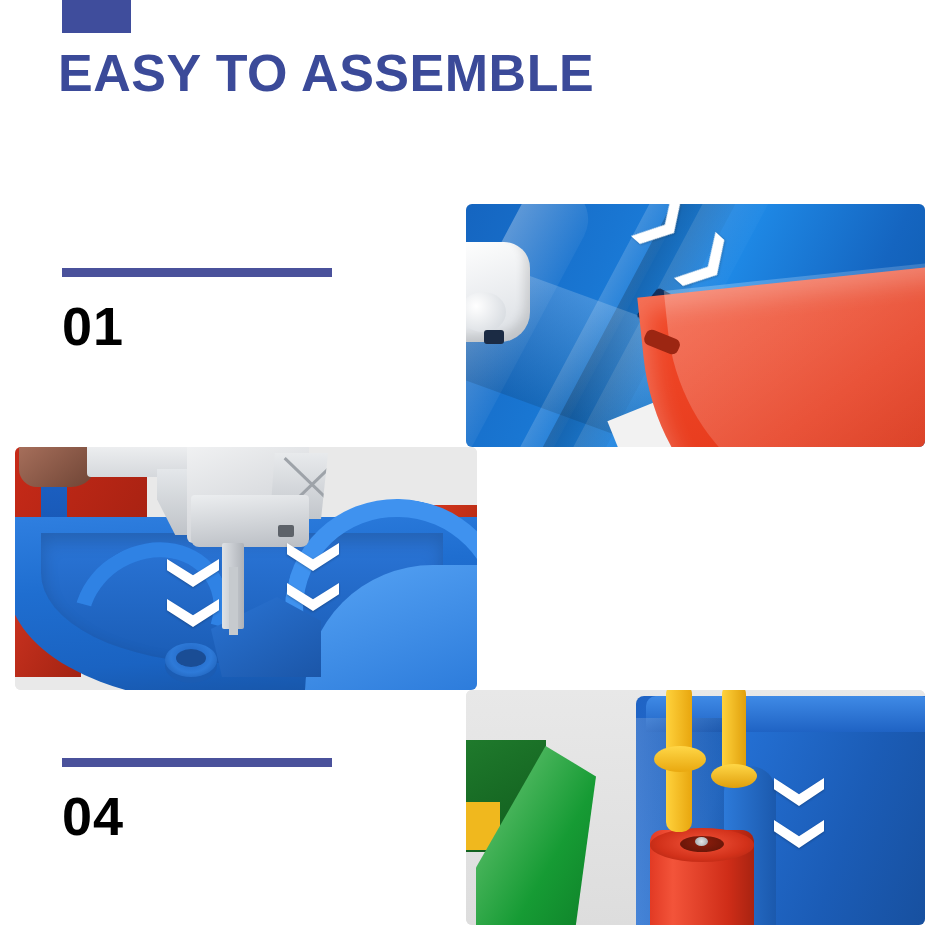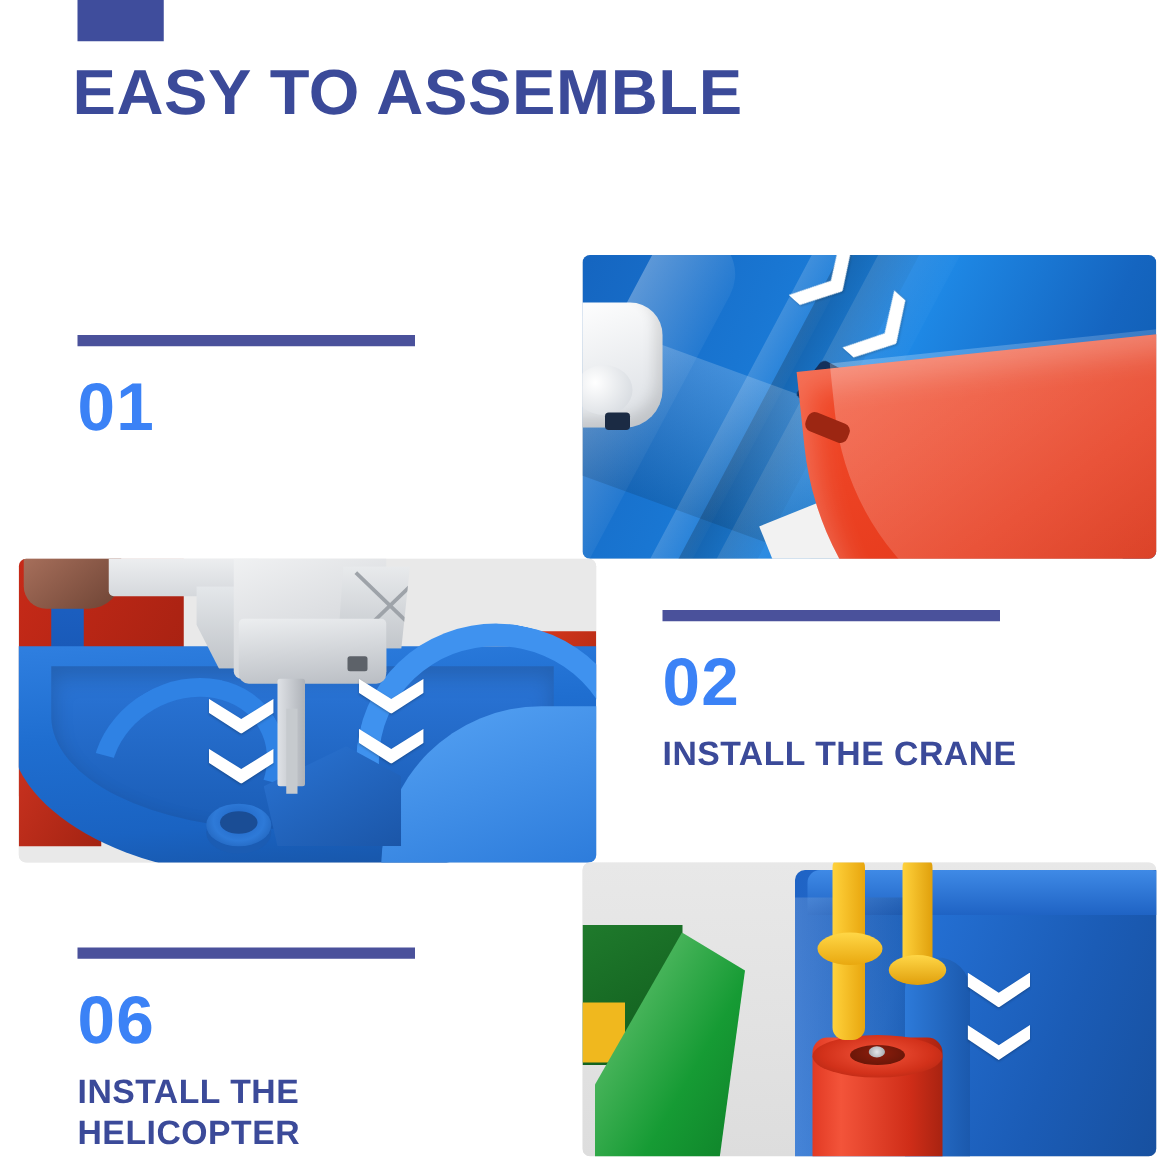--- a/index.html
+++ b/index.html
@@ -53,21 +53,21 @@
   .step-rule {
     width: 270px;
     height: 9px;
     background: #4a519b;
     margin-bottom: 22px;
   }
   .step-number {
     font-size: 54px;
     line-height: 54px;
     font-weight: 800;
-    color: #3b82f6;
+    color: #000000;
     letter-spacing: 1px;
     margin-bottom: 14px;
   }
   .step-label {
     font-size: 27px;
     line-height: 33px;
     font-weight: 800;
     color: #3b4a99;
     letter-spacing: 0.4px;
     text-transform: uppercase;
@@ -398,30 +398,24 @@
 <div class="page">
 
   <div class="header-mark"></div>
   <div class="header-title">EASY TO ASSEMBLE</div>
 
   <div class="step" id="step-01">
     <div class="step-rule"></div>
     <div class="step-number">01</div>
   </div>
 
-  <div class="step" id="step-02">
-    <div class="step-rule"></div>
-    <div class="step-number">02</div>
-    <div class="step-label">INSTALL THE CRANE</div>
-  </div>
 
   <div class="step" id="step-03">
     <div class="step-rule"></div>
-    <div class="step-number">06</div>
-    <div class="step-label">INSTALL THE HELICOPTER</div>
+    <div class="step-number">04</div>
   </div>
 
   <div class="photo" id="photo-1" aria-label="Blue plastic track piece joining a red curved track ramp with white chevron arrows">
     <div class="scene">
       <div class="p1-bg"></div>
       <div class="p1-ridge p1-r1"></div>
       <div class="p1-ridge p1-r2"></div>
       <div class="p1-ridge p1-r3"></div>
       <div class="p1-groove"></div>
       <div class="p1-lower-band"></div>

